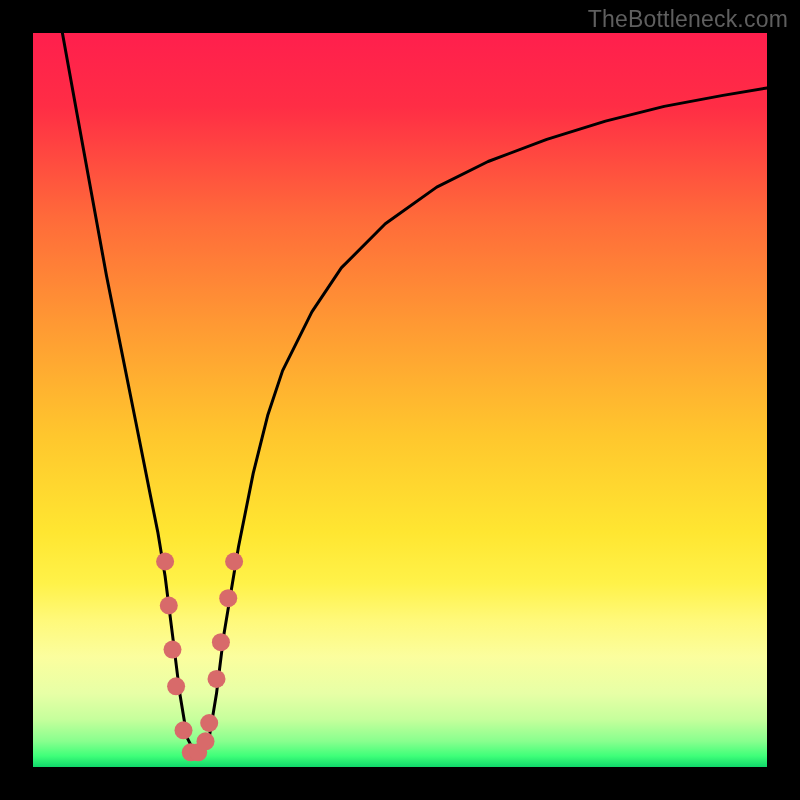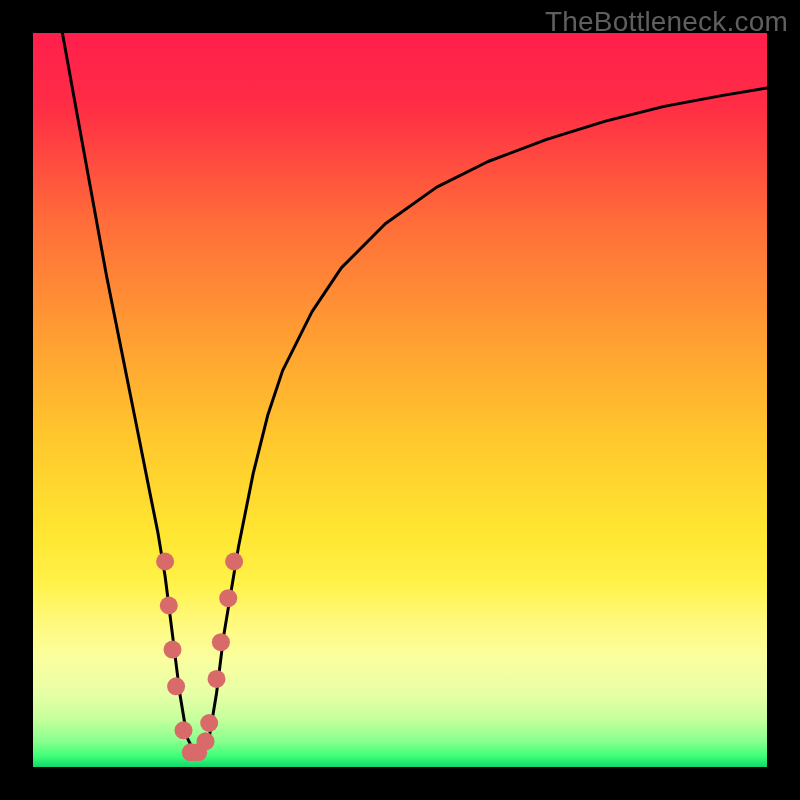--- a/index.html
+++ b/index.html
@@ -39,21 +39,21 @@
     top: 0;
     width: 734px;
     height: 734px;
     overflow: visible;
   }
   .watermark {
     position: absolute;
     top: 6px;
     right: 12px;
     color: #5f5f5f;
-    font-size: 28px;
+    font-size: 23px;
     font-weight: 500;
     letter-spacing: 0.2px;
   }
 </style>
 </head>
 <body>
 
 <div class="frame">
   <div class="plot">
     <svg class="gradient" viewBox="0 0 734 734" preserveAspectRatio="none">

